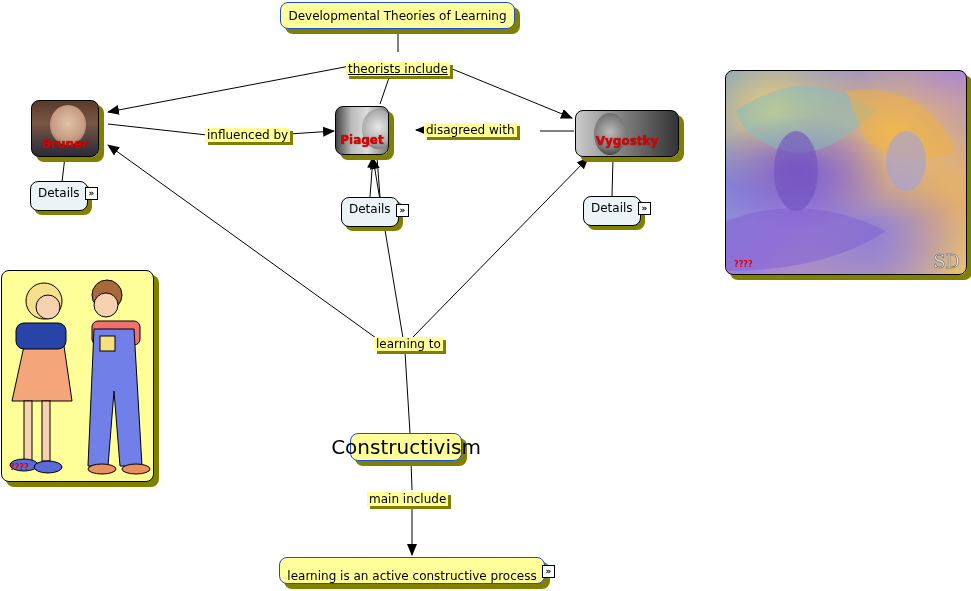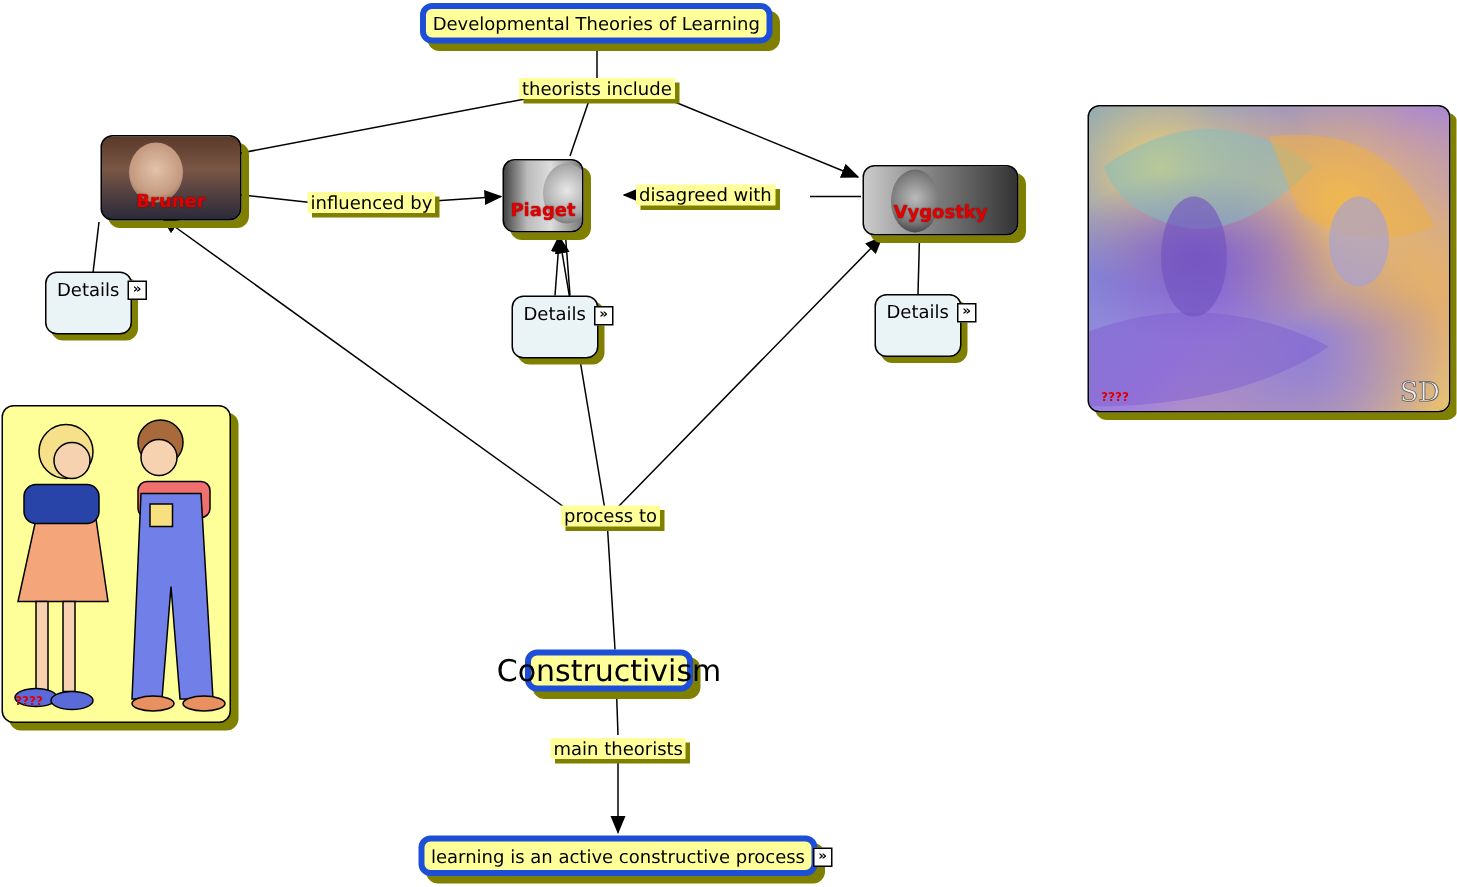--- a/index.html
+++ b/index.html
@@ -1,41 +1,41 @@
 <!DOCTYPE html>
 <html><head>
 <meta charset="utf-8">
 <style>
   html, body { margin:0; padding:0; background:#ffffff; }
   body { width:971px; height:591px; position:relative; overflow:hidden;
          font-family:"DejaVu Sans", sans-serif; }
   #edges { position:absolute; left:0; top:0; width:971px; height:591px; }
   .concept {
-    position:absolute; background:#ffff99; border:4px solid #1d4ed8;
+    position:absolute; background:#ffff99; border:1px solid #1d4ed8;
     border-radius:8px; box-shadow:5px 5px 0 #808000; color:#000;
     display:flex; align-items:center; justify-content:center;
     white-space:nowrap; box-sizing:border-box;
   }
   .link-label {
     position:absolute; background:#ffff99; color:#000;
     box-shadow:3px 3px 0 #808000; font-size:12px; line-height:14px;
     padding:0 2px; white-space:nowrap;
   }
   .photo {
     position:absolute; border:1px solid #000; border-radius:8px;
     box-shadow:5px 5px 0 #808000; overflow:hidden; box-sizing:border-box;
   }
   .photo .name {
     position:absolute; left:0; right:0; text-align:center; color:#e00000;
     font-weight:bold; font-size:12px; text-shadow:0 0 1px #600;
   }
   .details {
     position:absolute; background:#eaf3f6; border:1px solid #000;
     border-radius:8px; box-shadow:4px 4px 0 #808000; font-size:12px;
-    padding:3px 7px; box-sizing:border-box; height:42px; line-height:17px;
+    padding:3px 7px; box-sizing:border-box; height:30px; line-height:17px;
   }
   .expand {
     position:absolute; width:11px; height:11px; border:1px solid #000;
     background:#fff; font-size:9px; line-height:11px; text-align:center;
     font-weight:bold; color:#000;
   }
   .face { position:absolute; border-radius:50%; }
 </style>
 </head>
 <body>
@@ -65,27 +65,27 @@
     <line x1="410" y1="433" x2="405" y2="352"></line>
     <line x1="411" y1="461" x2="412" y2="490"></line>
     <line x1="412" y1="506" x2="412" y2="555" marker-end="url(#arr)"></line>
   </g>
 </svg>
 
 <div class="concept" style="left:280px;top:2px;width:235px;height:27px;font-size:12px;">
   <span>Developmental Theories of Learning</span>
 </div>
 
-<div class="link-label" style="left:346px;top:52px;">theorists include</div>
+<div class="link-label" style="left:346px;top:62px;text-decoration:underline;">theorists include</div>
 <div class="link-label" style="left:205px;top:128px;">influenced by</div>
 <div class="link-label" style="left:424px;top:123px;">disagreed with</div>
-<div class="link-label" style="left:374px;top:337px;">process to</div>
-<div class="link-label" style="left:367px;top:492px;">main theorists</div>
+<div class="link-label" style="left:374px;top:337px;">learning to</div>
+<div class="link-label" style="left:367px;top:492px;">main include</div>
 
-<div class="photo" style="left:31px;top:90px;width:94px;height:57px;background:linear-gradient(180deg,#5a3a2a 0%,#7a5646 40%,#2a2a3a 100%);margin-left:36px;">
+<div class="photo" style="left:31px;top:100px;width:68px;height:57px;background:linear-gradient(180deg,#5a3a2a 0%,#7a5646 40%,#2a2a3a 100%);">
   <div class="face" style="left:18px;top:4px;width:36px;height:40px;background:radial-gradient(circle at 50% 45%,#e2c2aa 0%,#c49a80 60%,#6a4a3a 100%);"></div>
   <div class="name" style="top:36px;">Bruner</div>
 </div>
 <div class="details" style="left:30px;top:181px;">
   <span>Details</span>
 </div>
 <div class="expand" style="left:85px;top:187px;">»</div>
 
 <div class="photo" style="left:335px;top:106px;width:54px;height:49px;background:linear-gradient(90deg,#444 0%,#bbb 30%,#ddd 60%,#777 100%);">
   <div class="face" style="left:26px;top:2px;width:32px;height:40px;background:radial-gradient(circle at 50% 45%,#e8e8e8 0%,#aaa 60%,#555 100%);"></div>
@@ -102,21 +102,21 @@
 </div>
 <div class="details" style="left:583px;top:196px;">
   <span>Details</span>
 </div>
 <div class="expand" style="left:638px;top:202px;">»</div>
 
 <div class="concept" style="left:350px;top:433px;width:112px;height:28px;font-size:20px;">
   <span>Constructivism</span>
 </div>
 
-<div class="concept" style="left:279px;top:557px;width:266px;height:27px;font-size:12px;">
+<div class="concept" style="left:279px;top:557px;width:266px;height:27px;font-size:12px;align-items:flex-end;">
   <span>learning is an active constructive process</span>
 </div>
 <div class="expand" style="left:542px;top:565px;">»</div>
 
 <div class="photo" style="left:1px;top:270px;width:153px;height:212px;background:#ffff99;">
   <svg width="153" height="212">
 
     <circle cx="42" cy="30" r="18" fill="#f6e08a" stroke="#000"></circle>
     <circle cx="46" cy="36" r="12" fill="#f7d2b0" stroke="#000"></circle>
     <path d="M22,75 L62,75 L70,130 L10,130 z" fill="#f5a57a" stroke="#000"></path>

